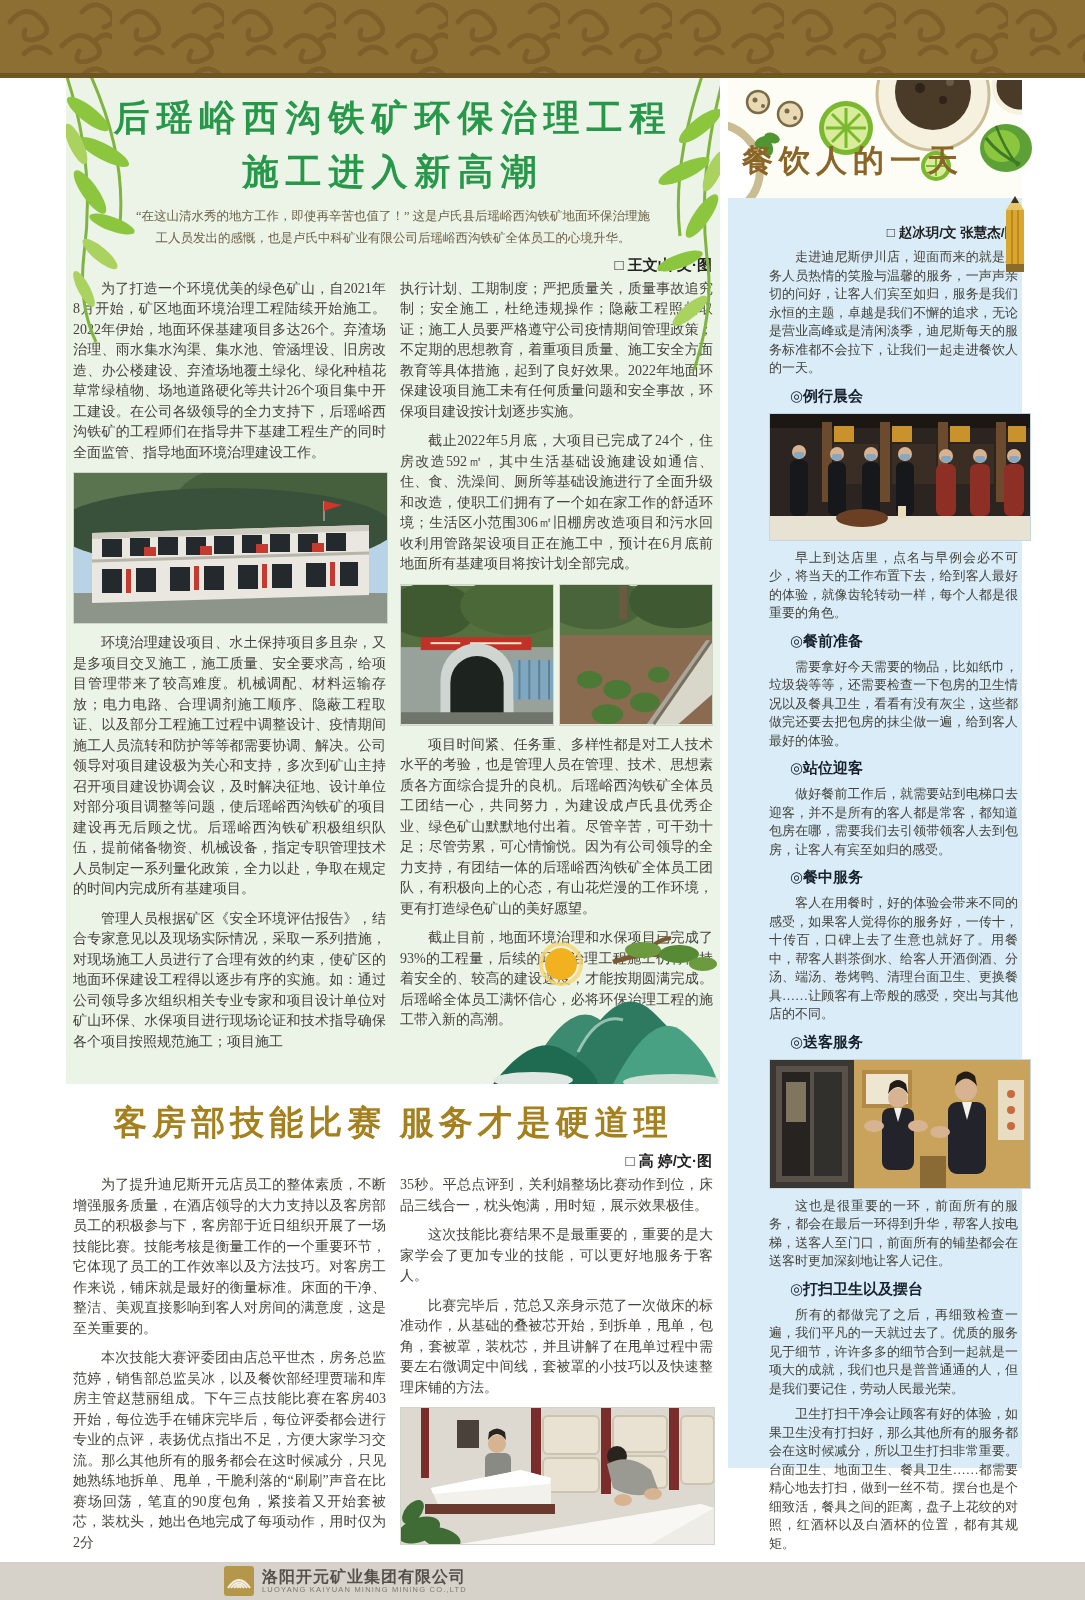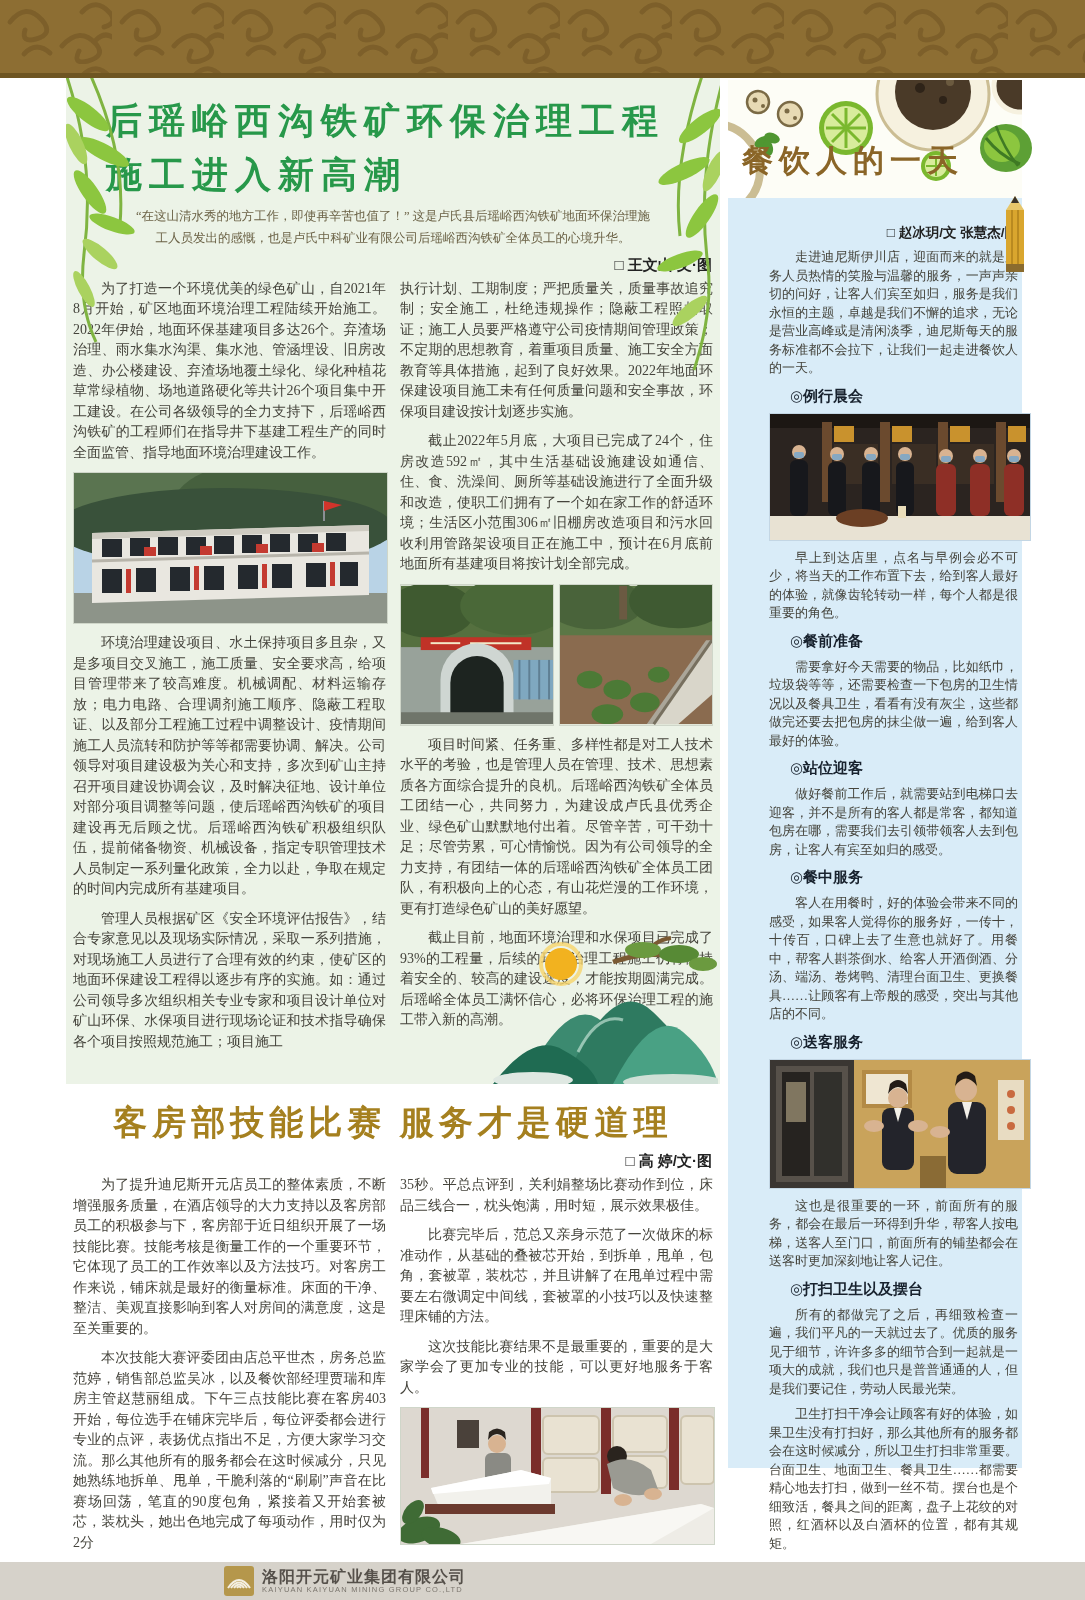--- a/index.html
+++ b/index.html
@@ -9,23 +9,23 @@
     color:#43423a; overflow:hidden;
   }
   
   #top-band{position:absolute;left:0;top:0;width:1085px;height:78px;}
   
   #article1{
     position:absolute;left:66px;top:78px;width:654px;height:1006px;
     background:#ecf3e7;overflow:hidden;
   }
   .a1-title{
-    margin:16px 40px 4px 40px;
+    text-align:center;margin:16px 40px 4px 40px;
     color:#27984a;font-weight:bold;font-size:36px;line-height:1.5;
-    letter-spacing:7px;font-family:Liberation Serif, serif;
+    letter-spacing:7px;font-family:Liberation Mono, monospace;
   }
   .a1-quote{
     width:520px;margin:2px auto 0 auto;text-align:center;
     font-size:12.5px;line-height:1.75;color:#6b6246;
   }
   .byline{
     text-align:right;font-family:"Liberation Sans","DejaVu Sans",sans-serif;
     font-size:15px;color:#222;font-weight:bold;margin:6px 8px 4px 0;
   }
   .a1-cols{display:flex;gap:14px;padding:0 7px;}
@@ -455,22 +455,22 @@
   <div class="a3-title">客房部技能比赛 服务才是硬道理</div>
   <div class="byline">□ 高 婷/文·图</div>
 
   <div class="a1-cols">
     <div class="col">
       <p class="bodytext">为了提升迪尼斯开元店员工的整体素质，不断增强服务质量，在酒店领导的大力支持以及客房部员工的积极参与下，客房部于近日组织开展了一场技能比赛。技能考核是衡量工作的一个重要环节，它体现了员工的工作效率以及方法技巧。对客房工作来说，铺床就是最好的衡量标准。床面的干净、整洁、美观直接影响到客人对房间的满意度，这是至关重要的。</p>
       <p class="bodytext">本次技能大赛评委团由店总平世杰，房务总监范婷，销售部总监吴冰，以及餐饮部经理贾瑞和库房主管赵慧丽组成。下午三点技能比赛在客房403开始，每位选手在铺床完毕后，每位评委都会进行专业的点评，表扬优点指出不足，方便大家学习交流。那么其他所有的服务都会在这时候减分，只见她熟练地拆单、甩单，干脆利落的“刷刷”声音在比赛场回荡，笔直的90度包角，紧接着又开始套被芯，装枕头，她出色地完成了每项动作，用时仅为2分</p>
     </div>
     <div class="col">
       <p class="bodytext noindent">35秒。平总点评到，关利娟整场比赛动作到位，床品三线合一，枕头饱满，用时短，展示效果极佳。</p>
+      <p class="bodytext">这次技能比赛结果不是最重要的，重要的是大家学会了更加专业的技能，可以更好地服务于客人。</p>
       <p class="bodytext">比赛完毕后，范总又亲身示范了一次做床的标准动作，从基础的叠被芯开始，到拆单，甩单，包角，套被罩，装枕芯，并且讲解了在甩单过程中需要左右微调定中间线，套被罩的小技巧以及快速整理床铺的方法。</p>
-      <p class="bodytext">这次技能比赛结果不是最重要的，重要的是大家学会了更加专业的技能，可以更好地服务于客人。</p>
 
       <svg class="photo" width="313" height="136" viewBox="0 0 313 136">
         <rect width="313" height="136" fill="#ddd8d0"></rect>
         <g fill="#7a2d2a">
           <rect x="130" y="0" width="10" height="90"></rect>
             <rect x="200" y="0" width="10" height="86"></rect>
           <rect x="268" y="0" width="10" height="82"></rect>
             <rect x="20" y="0" width="8" height="70"></rect>
         </g>
         <g fill="#e9e2d2" stroke="#cdc4ae" stroke-width="2">
@@ -511,15 +511,15 @@
     <rect width="30" height="30" rx="3" fill="#b5974b"></rect>
     <g fill="none" stroke="#f4efe2" stroke-width="2">
       <path d="M4 22 q11 -16 22 0"></path>
       <path d="M7 22 q8 -11 16 0"></path>
       <path d="M10 22 q5 -7 10 0"></path>
       <path d="M13 22 q2 -3 4 0"></path>
     </g>
   </svg>
   <div class="f-text">
     <div class="f-cn">洛阳开元矿业集团有限公司</div>
-    <div class="f-en">KAIYUAN KAIYUAN MINING GROUP CO.,LTD</div>
+    <div class="f-en">LUOYANG KAIYUAN MINING MINING CO.,LTD</div>
   </div>
 </div>
 
 </body></html>

